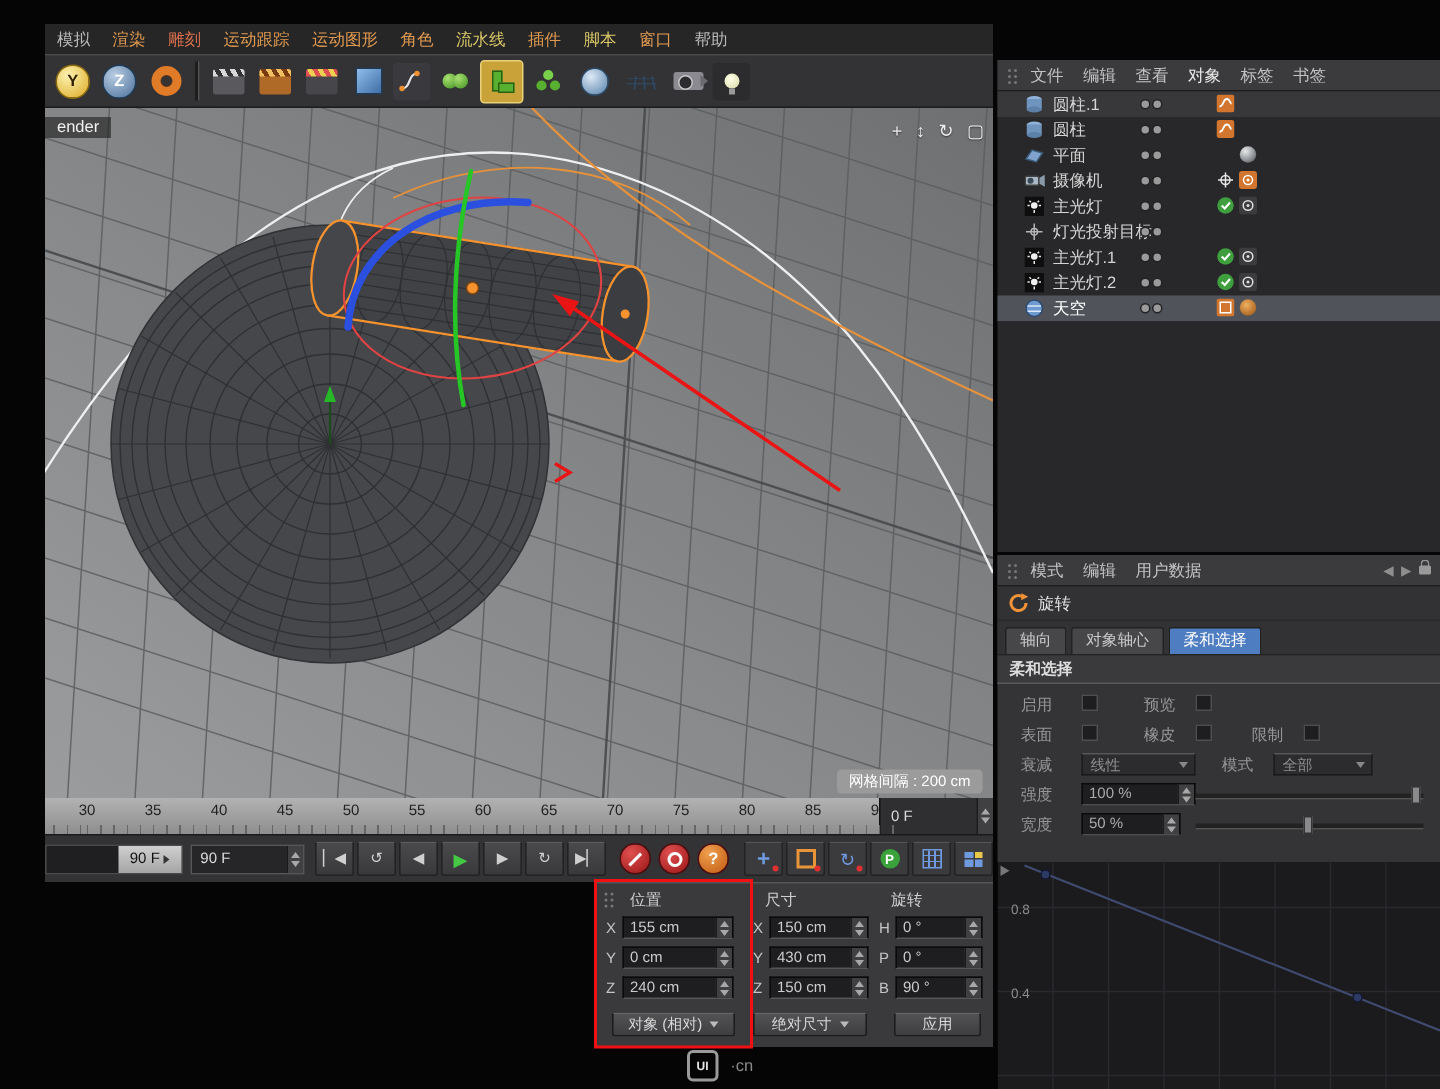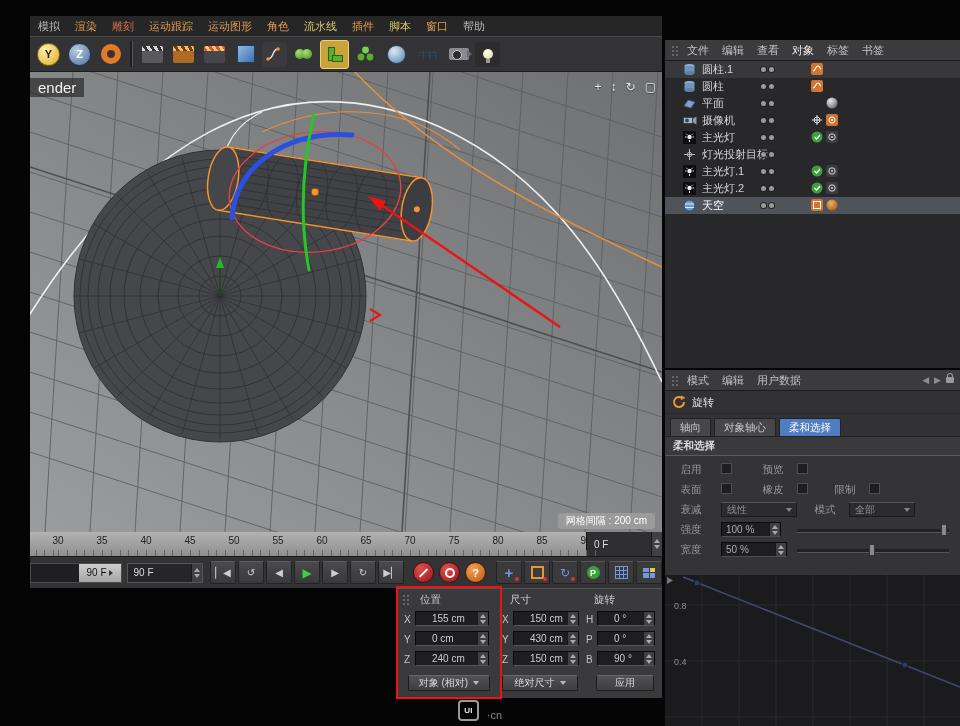--- a/index.html
+++ b/index.html
@@ -48,21 +48,21 @@
          background-image:repeating-linear-gradient(90deg,transparent 0 5px,#2c4a66 5px 6px),repeating-linear-gradient(0deg,transparent 0 4px,#2c4a66 4px 5px);}
   .cam{width:20px;height:12px;background:#8a8a90;border-radius:2px;position:relative;}
   .cam::before{content:"";position:absolute;left:3px;top:2px;width:8px;height:8px;border-radius:50%;background:#2c2c30;border:1px solid #c8c8c8;}
   .cam::after{content:"";position:absolute;right:-3px;top:2px;border-top:4px solid transparent;border-bottom:4px solid transparent;border-left:5px solid #6a6a70;}
   .bulb-tile{width:25px;height:25px;background:#2c2c2e;border-radius:3px;display:flex;align-items:center;justify-content:center;}
   .bulb{width:10px;height:10px;border-radius:50%;background:radial-gradient(circle at 40% 35%,#ffffe8,#d8d8a8);position:relative;}
   .bulb::after{content:"";position:absolute;left:3px;bottom:-4px;width:4px;height:4px;background:#999;}
 
   
   #viewport{left:30px;top:72px;width:632px;height:460px;background:#7b7d7e;}
-  #vp-label{left:0;top:6px;background:rgba(28,28,28,.6);color:#f0f0f0;font-size:15px;padding:1px 8px;}
+  #vp-label{left:0;top:6px;background:rgba(28,28,28,.6);color:#f0f0f0;font-size:11px;padding:1px 8px;}
   #vp-nav{right:6px;top:8px;display:flex;gap:9px;color:#eceaea;font-size:12px;text-shadow:0 1px 1px #333;}
   #vp-nav span{cursor:pointer;}
   #grid-info{right:7px;top:441px;background:#9b9b9b;color:#fff;font-size:10px;padding:1px 8px;border-radius:3px;}
 
   
   #ruler{left:30px;top:532px;width:632px;height:24px;background:linear-gradient(#b2b2b2,#8e8e8e);position:absolute;font-size:10px;color:#222;}
   #ruler::after{content:"";position:absolute;left:0;bottom:0;height:6px;width:568px;
       background:repeating-linear-gradient(90deg,#666 0 1px,transparent 1px 8.8px);background-position:28px 0;}
   .rtick{position:absolute;top:3px;width:24px;text-align:center;}
   #endframe{position:absolute;right:0;top:0;width:76px;height:24px;background:#2f2f31;border-left:1px solid #111;
@@ -106,30 +106,30 @@
   .layic{width:12px;height:10px;display:grid;grid-template-columns:1fr 1fr;gap:1px;}
   .layic i{background:#6f9ae0;} .layic i:nth-child(2){background:#e8c84a;}
 
   
   #coords{left:398px;top:588px;width:264px;height:110px;background:#3a3a3d;border-top:1px solid #555;box-sizing:border-box;}
   .grip{position:absolute;width:2px;height:2px;background:#777;border-radius:50%;
         box-shadow:4px 0 #777,0 4px #777,4px 4px #777,0 8px #777,4px 8px #777;}
   .chead{position:absolute;top:4px;font-size:10.5px;color:#cfcfcf;}
   .caxis{position:absolute;font-size:10px;color:#c5c5c5;width:10px;}
   .cfield{position:absolute;height:15px;background:#1e1e20;border:1px solid #0a0a0a;border-bottom-color:#55555a;
-          color:#ccc;font-size:10px;display:flex;align-items:center;padding-left:16px;box-sizing:border-box;}
+          color:#ccc;font-size:10px;display:flex;align-items:center;padding-left:4px;box-sizing:border-box;}
   .dd{position:absolute;height:16px;background:linear-gradient(#525254,#3e3e40);border:1px solid #1c1c1c;border-top-color:#666;
       color:#d8d8d8;font-size:10px;display:flex;align-items:center;justify-content:center;border-radius:2px;curs:pointer;box-sizing:border-box;cursor:pointer;}
   .dd::after{content:"";margin-left:5px;border-left:3.5px solid transparent;border-right:3.5px solid transparent;border-top:4.5px solid #bbb;}
   .btn-apply{position:absolute;height:16px;background:linear-gradient(#525254,#3e3e40);border:1px solid #1c1c1c;border-top-color:#666;
       color:#d8d8d8;font-size:10px;display:flex;align-items:center;justify-content:center;border-radius:2px;cursor:pointer;box-sizing:border-box;}
   #red-rect{left:396px;top:586px;width:102px;height:109px;border:2px solid #f01212;z-index:60;pointer-events:none;}
 
   
-  #footer-logo{left:0;top:700px;width:960px;display:flex;justify-content:center;align-items:flex-end;gap:8px;}
+  #footer-logo{left:0;top:700px;width:960px;display:flex;justify-content:center;align-items:center;gap:8px;}
   #logo-badge{width:17px;height:17px;border:2px solid #9a9a9a;border-radius:4px;color:#e8e8e8;font-size:8px;font-weight:bold;
               display:flex;align-items:center;justify-content:center;}
   #logo-suffix{color:#8a8a8a;font-size:11px;}
 
   
   #om{left:665px;top:40px;width:295px;height:328px;background:#28282a;}
   .panel-menu{height:20px;background:#3b3b3e;border-bottom:1px solid #1c1c1c;display:flex;gap:13px;align-items:center;
               padding-left:22px;font-size:11px;color:#c2c2c4;position:relative;}
   .panel-menu .hl{color:#ececec;}
   .om-row{height:17px;display:flex;align-items:center;padding-left:18px;position:relative;font-size:11px;color:#d5d5d5;}
@@ -793,21 +793,21 @@
         <span class="odd" style="left:56px;width:76px">
             <span>线性</span>
           </span>
         <span class="olbl" style="left:140px;width:40px">模式</span>
         <span class="odd" style="left:184px;width:66px">
             <span>全部</span>
           </span>
       </div>
       <div class="orow">
         <span class="olbl" style="left:2px;width:48px">强度</span>
-        <span class="ofield" style="left:56px;width:60px">
+        <span class="ofield" style="left:56px;width:76px">
             <span>100 %</span>
             <span class="spin">
               <i class="up"></i>
               <i class="dn"></i>
             </span>
           </span>
         <span class="groove">
             <span class="knob" style="left:144px"></span>
           </span>
       </div>

